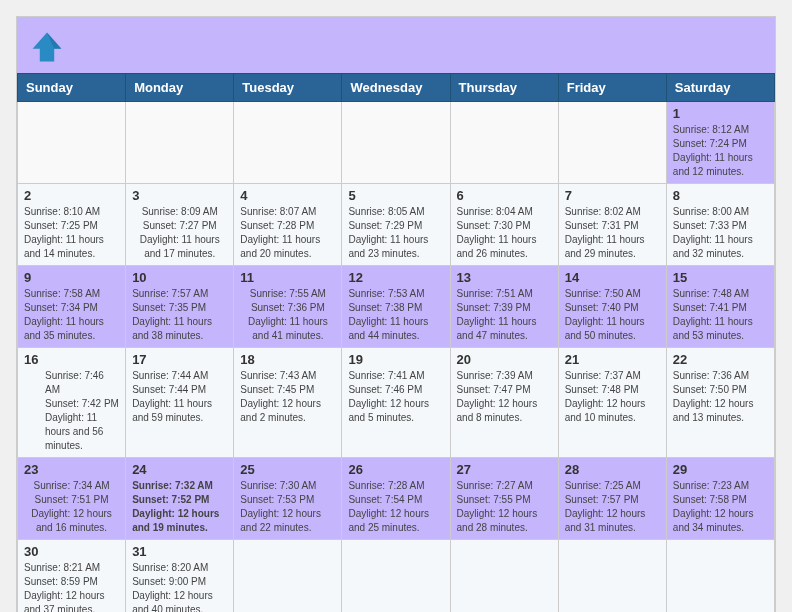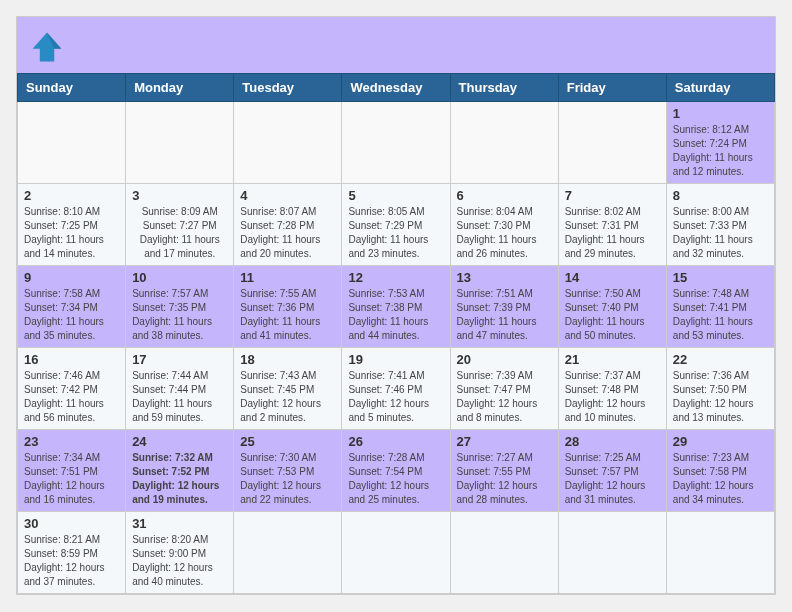--- a/index.html
+++ b/index.html
@@ -192,21 +192,21 @@
 Daylight: 11 hours and 35 minutes.</div>
           </td>
           <td>
             <span class="day-num">10</span>
             <div class="day-info" style="white-space: pre-line;">Sunrise: 7:57 AM
 Sunset: 7:35 PM
 Daylight: 11 hours and 38 minutes.</div>
           </td>
           <td>
             <span class="day-num">11</span>
-            <div class="day-info" style="white-space: pre-line;">Sunrise: 7:55 AM
+            <div class="day-info" style="white-space: pre-line; text-align: center;">Sunrise: 7:55 AM
 Sunset: 7:36 PM
 Daylight: 11 hours and 41 minutes.</div>
           </td>
           <td>
             <span class="day-num">12</span>
             <div class="day-info" style="white-space: pre-line;">Sunrise: 7:53 AM
 Sunset: 7:38 PM
 Daylight: 11 hours and 44 minutes.</div>
           </td>
           <td>
@@ -224,21 +224,21 @@
           <td>
             <span class="day-num">15</span>
             <div class="day-info" style="white-space: pre-line;">Sunrise: 7:48 AM
 Sunset: 7:41 PM
 Daylight: 11 hours and 53 minutes.</div>
           </td>
         </tr>
         <tr class="alt-row">
           <td>
             <span class="day-num">16</span>
-            <div class="day-info" style="white-space: pre-line;">Sunrise: 7:46 AM
+            <div class="day-info" style="white-space: pre-line; margin-left: 21px;">Sunrise: 7:46 AM
 Sunset: 7:42 PM
 Daylight: 11 hours and 56 minutes.</div>
           </td>
           <td>
             <span class="day-num">17</span>
             <div class="day-info" style="white-space: pre-line;">Sunrise: 7:44 AM
 Sunset: 7:44 PM
 Daylight: 11 hours and 59 minutes.</div>
           </td>
           <td>
@@ -268,21 +268,21 @@
           <td>
             <span class="day-num">22</span>
             <div class="day-info" style="white-space: pre-line;">Sunrise: 7:36 AM
 Sunset: 7:50 PM
 Daylight: 12 hours and 13 minutes.</div>
           </td>
         </tr>
         <tr>
           <td>
             <span class="day-num">23</span>
-            <div class="day-info" style="white-space: pre-line;">Sunrise: 7:34 AM
+            <div class="day-info" style="white-space: pre-line; text-align: center;">Sunrise: 7:34 AM
 Sunset: 7:51 PM
 Daylight: 12 hours and 16 minutes.</div>
           </td>
           <td>
             <span class="day-num">24</span>
             <div class="day-info" style="white-space: pre-line; font-weight: bold;">Sunrise: 7:32 AM
 Sunset: 7:52 PM
 Daylight: 12 hours and 19 minutes.</div>
           </td>
           <td>

